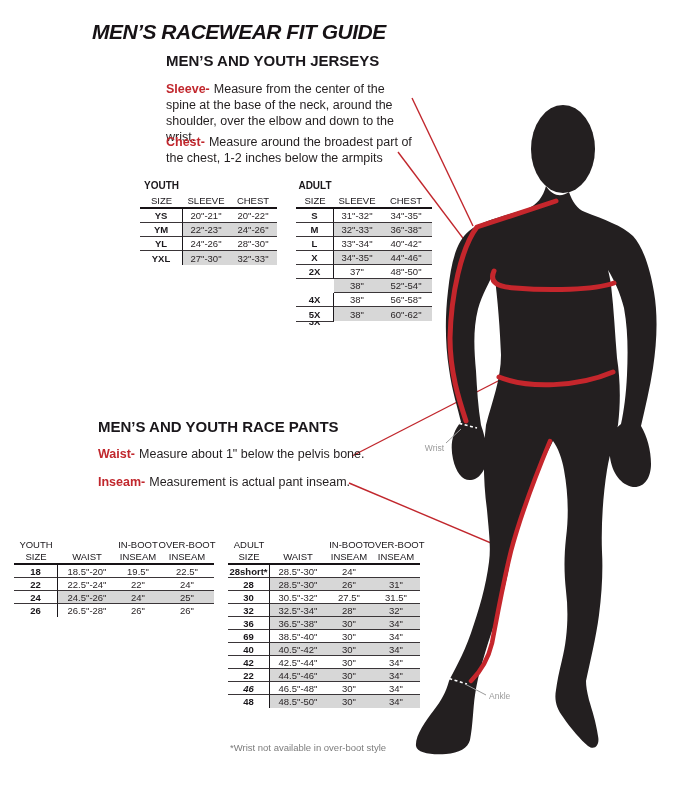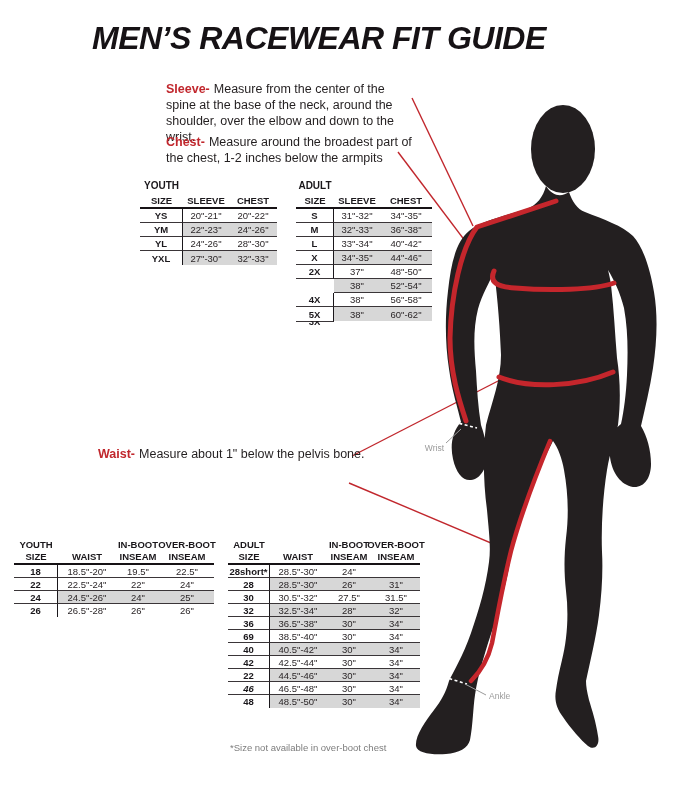--- a/index.html
+++ b/index.html
@@ -1,40 +1,40 @@
 <!DOCTYPE html>
 <html><head>
 <meta charset="utf-8">
 <style>
   html,body{margin:0;padding:0;background:#fff;}
   #page{position:relative;width:686px;height:800px;background:#fff;overflow:hidden;
         font-family:"Liberation Sans",sans-serif;color:#231f20;}
   #figure-svg{position:absolute;left:0;top:0;z-index:0;pointer-events:none;}
 
-  .page-title{position:absolute;left:92px;top:20px;font-size:32px;font-weight:bold;
+  .page-title{position:absolute;left:92px;top:20px;font-size:21px;font-weight:bold;
               font-style:italic;letter-spacing:-0.5px;color:#161215;white-space:nowrap;z-index:2;}
   .section-heading{position:absolute;font-size:15px;font-weight:bold;color:#1a171b;
                    white-space:nowrap;z-index:2;}
   #jerseys-heading{left:166px;top:52px;}
   #pants-heading{left:98px;top:418px;}
 
   .measure-note{position:absolute;margin:0;font-size:12.5px;line-height:1.27;z-index:2;}
   .mlabel{font-weight:bold;color:#c1272d;margin-right:4px;}
 
   #sleeve-note{left:166px;top:82px;width:252px;}
   #chest-note{left:166px;top:135px;width:252px;}
   #waist-note{left:98px;top:447px;width:300px;}
   #inseam-note{left:98px;top:475px;width:300px;}
 
   .fit-table{position:absolute;z-index:2;}
   .grp{font-weight:bold;font-size:10px;height:13px;color:#1a171b;}
   .trow{display:flex;}
   .cell{display:flex;align-items:center;justify-content:center;white-space:nowrap;
         box-sizing:border-box;font-size:9.5px;color:#2b2628;}
-  .thead .cell{font-weight:bold;color:#1a171b;}
+  .thead .cell{font-weight:normal;color:#1a171b;}
   .cell.size{font-weight:bold;color:#1a171b;border-right:1.5px solid #1a171b;background:#fff;}
   .hrule{height:2px;background:#161215;}
   .tbody:not(.last) .cell{border-bottom:1px solid #3a3538;}
   .tbody.alt .cell.val{background:#d7d7d7;}
   .jt .trow{height:14px;}
   .pt .trow{height:13px;}
   .pt .trow.thead{height:12.5px;}
 
   #youth-jersey-table{left:140px;top:180px;}
   #adult-jersey-table{left:296px;top:180px;}
@@ -85,20 +85,21 @@
     <line x1="454" y1="422" x2="477" y2="428" stroke="#ffffff" stroke-width="1.6" stroke-dasharray="3,2.5"></line>
     <line x1="444" y1="677" x2="467" y2="684" stroke="#ffffff" stroke-width="1.6" stroke-dasharray="3,2.5"></line>
 
     <line x1="446" y1="443" x2="461" y2="429" stroke="#9a9a9a" stroke-width="1"></line>
     <text x="444" y="451" text-anchor="end" font-size="8.5" fill="#9a9a9a">Wrist</text>
     <line x1="486" y1="695" x2="465" y2="684" stroke="#9a9a9a" stroke-width="1"></line>
     <text x="489" y="699" text-anchor="start" font-size="8.5" fill="#9a9a9a">Ankle</text>
   </svg>
 
   <div class="page-title">MEN’S RACEWEAR FIT GUIDE</div>
+  <div class="section-heading" id="jerseys-heading">MEN’S AND YOUTH JERSEYS</div>
 
   <p class="measure-note" id="sleeve-note">
     <span class="mlabel">Sleeve-</span><span>Measure from the center of the spine at the base of the neck, around the shoulder, over the elbow and down to the wrist.</span>
   </p>
   <p class="measure-note" id="chest-note">
     <span class="mlabel">Chest-</span><span>Measure around the broadest part of the chest, 1-2 inches below the armpits</span>
   </p>
 
   <div class="fit-table jt" id="youth-jersey-table">
     <div class="grp" style="width:43px;text-align:center">YOUTH</div>
@@ -176,23 +177,27 @@
           <div class="cell val" style="width: 52px;">56"-58"</div>
         </div>
         <div class="trow tbody alt last">
           <div class="cell size" style="width: 38px;">5X</div>
           <div class="cell val" style="width: 46px;">38"</div>
           <div class="cell val" style="width: 52px;">60"-62"</div>
         </div>
       </div>
   </div>
 
+  <div class="section-heading" id="pants-heading">MEN’S AND YOUTH RACE PANTS</div>
 
   <p class="measure-note" id="waist-note">
     <span class="mlabel">Waist-</span><span>Measure about 1" below the pelvis bone.</span>
+  </p>
+  <p class="measure-note" id="inseam-note">
+    <span class="mlabel">Inseam-</span><span>Measurement is actual pant inseam.</span>
   </p>
 
   <div class="fit-table pt" id="youth-pants-table">
     <div>
         <div class="trow thead">
           <div class="cell hc" style="width: 44px;">YOUTH</div>
           <div class="cell hc" style="width: 58px;"></div>
           <div class="cell hc" style="width: 44px;">IN-BOOT</div>
           <div class="cell hc" style="width: 54px;">OVER-BOOT</div>
         </div>
@@ -306,15 +311,15 @@
         </div>
         <div class="trow tbody alt last">
           <div class="cell size" style="width: 42px;">48</div>
           <div class="cell val" style="width: 56px;">48.5"-50"</div>
           <div class="cell val" style="width: 46px;">30"</div>
           <div class="cell val" style="width: 48px;">34"</div>
         </div>
       </div>
   </div>
 
-  <div class="footnote">*Size not available in over-boot chest</div>
+  <div class="footnote">*Wrist not available in over-boot style</div>
 
 </div>
 
 </body></html>

